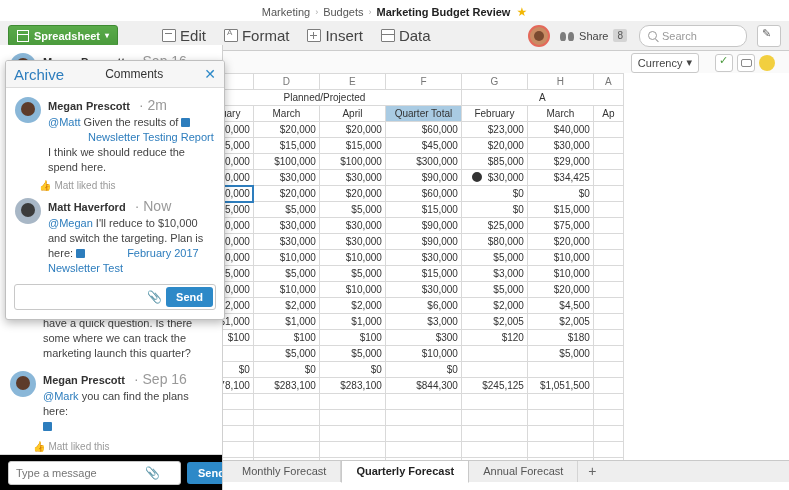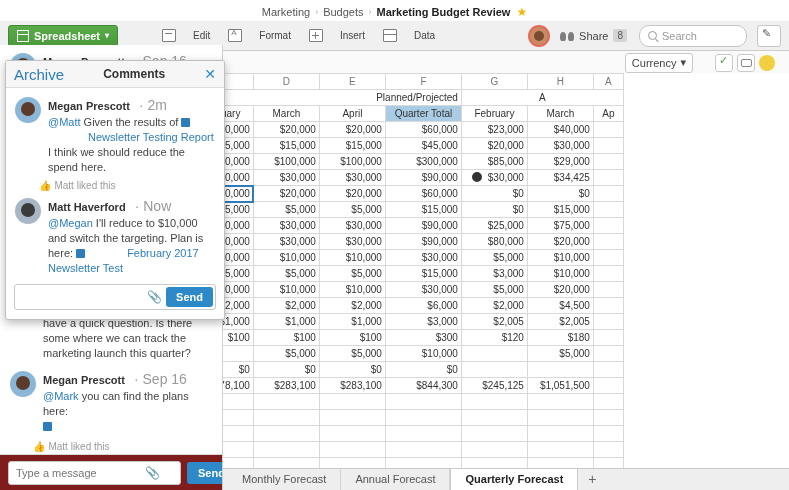--- a/index.html
+++ b/index.html
@@ -73,25 +73,25 @@
 
   .tbtns {
     display: flex;
     align-items: center;
     margin-left: 36px;
     gap: 2px;
   }
   .tbtn {
     display: flex;
     align-items: center;
-    gap: 17px;
+    gap: 4px;
     height: 22px;
     padding: 0 8px;
     color: #444;
-    font-size: 10px;
+    font-size: 15px;
     border-radius: 3px;
   }
   .tico {
     display: inline-block;
     width: 12px; height: 11px;
     border: 1px solid #7d7d7d;
     border-radius: 1px;
     position: relative;
     background: #fff;
   }
@@ -199,21 +199,21 @@
     font-style: italic;
     font-family: "Liberation Serif", serif;
     border-right: 1px solid #ddd;
     line-height: 24px;
     height: 100%;
   }
   .formula-val { padding-left: 10px; color: #333; flex: 1; }
   .fmt-select {
     display:flex; align-items:center; gap:4px;
     border: 1px solid #c9c9c9; background:#fff; border-radius:3px;
-    height: 18px; padding: 0 6px; font-size: 11px; color:#444; margin-right:22px;
+    height: 18px; padding: 0 6px; font-size: 11px; color:#444; margin-right:16px;
   }
   .ic-sq {
     width: 16px; height: 16px; border:1px solid #c9c9c9; background:#fff;
     border-radius:3px; margin-right:4px; position:relative;
   }
   .ic-sq.check:after {
     content:"\2713"; position:absolute; left:3px; top:-1px; color:#4a9a3c; font-size:11px;
   }
   .ic-sq.chat:after {
     content:""; position:absolute; left:3px; top:4px; width:9px; height:6px;
@@ -252,38 +252,38 @@
     background: #eeeeee;
     color: #777;
     text-align: center;
     font-size: 10px;
     border: 1px solid #ccc;
   }
   .rowhdr { width: 22px; }
   td.num { text-align: right; }
   td.ctr { text-align: center; }
   .sec-bg { background: #e8e8e8; font-weight: bold; text-align:center; color:#333; }
-  .sec-plan { background: #efeadb; font-weight: bold; text-align:right; color:#333; }
+  .sec-plan { background: #efeadb; font-weight: bold; text-align:center; color:#333; }
   .sec-act { background: #e6e6e6; font-weight: bold; text-align:center; color:#333;}
   .hdr-row td { background:#f4f4f4; font-weight: bold; text-align:center; color:#333; }
   .hdr-row td.qt { background:#a9cbe3; }
   .qt-col { background: #cfe2f0; text-align: right; }
   .mention { color: #2d7dbd; }
   .total-row td { font-weight: bold; border-top: 2px solid #999; }
   .total-lbl { text-decoration: underline; }
   .selected-cell {
     outline: 2px solid #2d7dbd;
     outline-offset: -1px;
     position: relative;
   }
 
   
   .tabsbar {
     position: absolute;
-    left: 0; right: 0; bottom: 0;
+    left: 0; right: 0; bottom: 8px;
     height: 22px;
     background: #eeeeee;
     border-top: 1px solid #c9c9c9;
     display: flex;
     align-items: flex-end;
     padding-left: 228px;
     box-sizing: border-box;
     font-size: 11px;
   }
   .tab {
@@ -347,21 +347,21 @@
   .thumb { color: #e2b33a; margin-right: 3px; }
   .tag-box {
     display: inline-block; width: 9px; height: 9px; background:#2d7dbd; border-radius:1px;
     vertical-align: -1px; margin-right: 2px;
   }
 
   .composer {
     position: absolute;
     left: 0; bottom: 0; width: 222px;
     height: 36px;
-    background: #7f1d1d;
+    background: #000000;
     border-top: 1px solid #d8d8d8;
     display: flex;
     align-items: center;
     padding: 0 8px;
     box-sizing: border-box;
     gap: 6px;
   }
   .composer input {
     flex: 1;
     height: 22px;
@@ -404,21 +404,21 @@
     background: #f6f6f6;
     border-bottom: 1px solid #dcdcdc;
     display: flex;
     align-items: center;
     padding: 0 8px;
     position: relative;
   }
   .popup-title {
     flex: 1;
     text-align: center;
-    font-weight: bold;
+    font-weight: normal;
     font-size: 12px;
     color: #333;
   }
   .archive-link { color: #2d7dbd; font-size: 15px; }
   .close-x { color: #2d89c8; font-size: 14px; line-height: 1; }
   .popup-body { padding: 2px 0 0 0; }
   .popup .msg { padding: 7px 9px 0 9px; }
   .popup .liked { padding-left: 33px; }
   .popup-composer {
     margin: 8px 8px 9px 8px;
@@ -822,22 +822,22 @@
         </tr>
 
   </tbody>
     </table>
 </div>
 
 <div style="position:absolute;left:470px;top:170px;width:14px;height:14px;border-radius:50%;background:#333;border:2px solid #fff;box-sizing:border-box;"></div>
 
 <div class="tabsbar">
   <div class="tab">Monthly Forecast</div>
+  <div class="tab active">Quarterly Forecast</div>
   <div class="tab">Annual Forecast</div>
-  <div class="tab active">Quarterly Forecast</div>
   <div class="tab-add">+</div>
 </div>
 
 <div class="convo">
 
   <div class="msg">
     <div class="pic meg"></div>
     <div class="msg-body">
       <div class="msg-head">
         <span class="msg-name">Megan Prescott</span>

